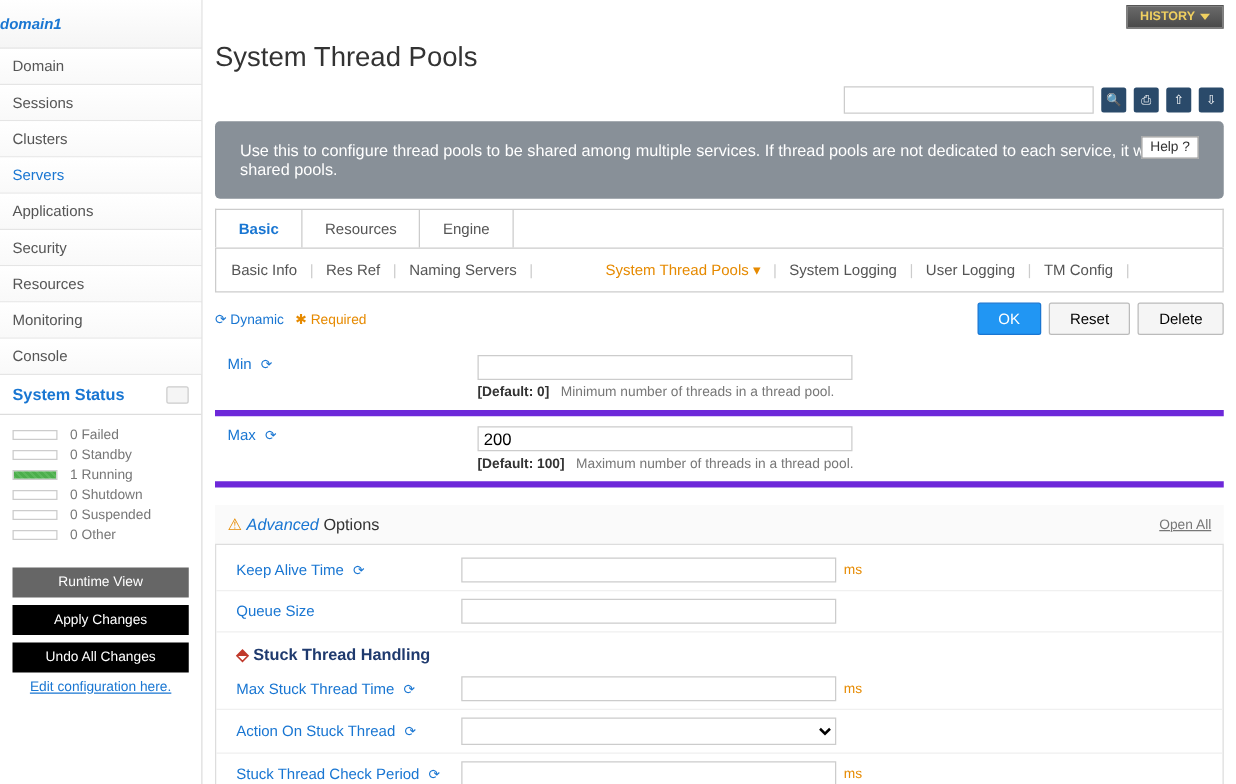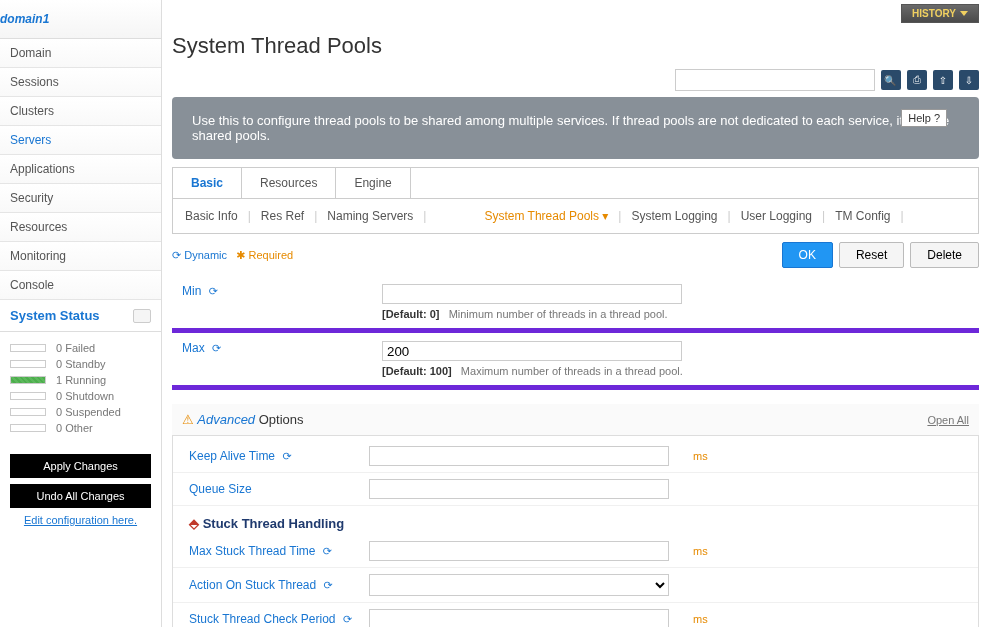--- a/index.html
+++ b/index.html
@@ -27,21 +27,21 @@
 .main { flex: 1; padding: 0 10px 10px 10px; }
 .topbar { display: flex; justify-content: flex-end; padding: 4px 0; }
 .history-btn { background: linear-gradient(#6a6a6a,#4a4a4a); color: #f0d060; font-size: 10px; font-weight: bold; padding: 3px 10px; border: 1px solid #555; display: flex; align-items: center; gap: 4px; cursor: pointer; margin-left: 12px; }
 .page-title { font-size: 22px; color: #333; font-weight: normal; margin: 6px 0 10px 0; }
 
 .toolbar-row { display: flex; justify-content: flex-end; align-items: center; gap: 6px; margin-bottom: 6px; }
 .search-input { width: 200px; height: 22px; border: 1px solid #ccc; padding: 0 4px; }
 .icon-btn { width: 20px; height: 20px; background: #2a4a6a; color: #fff; display: inline-flex; align-items: center; justify-content: center; font-size: 10px; cursor: pointer; border-radius: 2px; }
 
 .desc-banner { background: #889098; color: #fff; padding: 16px 20px; border-radius: 4px; position: relative; font-size: 13px; }
-.help-btn { position: absolute; right: 32px; top: 12px; background: #fff; color: #333; border: 1px solid #999; padding: 2px 6px; font-size: 11px; cursor: pointer; }
+.help-btn { position: absolute; right: 20px; top: 12px; background: #fff; color: #333; border: 1px solid #999; padding: 2px 6px; font-size: 11px; cursor: pointer; }
 
 .tabs { display: flex; border: 1px solid #ccc; border-bottom: none; margin-top: 8px; background: #fff; }
 .tab { padding: 8px 18px; border-right: 1px solid #ccc; cursor: pointer; color: #555; font-size: 12px; }
 .tab.active { color: #1976d2; font-weight: bold; }
 
 .subtabs { border: 1px solid #ccc; padding: 10px 12px; background: #fff; display: flex; flex-wrap: wrap; gap: 4px; align-items: center; font-size: 12px; }
 .subtab { color: #555; cursor: pointer; white-space: nowrap; }
 .subtab.active { color: #e68a00; margin-left: 48px; }
 .divider { color: #ccc; margin: 0 6px; }
 
@@ -64,21 +64,21 @@
 .adv-header { display: flex; justify-content: space-between; align-items: center; padding: 8px 10px; background: #fafafa; border-bottom: 1px solid #ddd; margin-top: 14px; }
 .adv-title { font-size: 13px; }
 .adv-title em { color: #1976d2; font-style: italic; }
 .open-all { color: #777; text-decoration: underline; font-size: 11px; cursor: pointer; }
 
 .adv-body { border: 1px solid #ddd; border-top: none; background: #fff; padding: 4px 0; }
 .adv-row { display: flex; align-items: center; padding: 6px 16px; border-bottom: 1px solid #f0f0f0; }
 .adv-row:last-child { border-bottom: none; }
 .adv-label { width: 180px; color: #1976d2; font-size: 12px; }
 .adv-input { width: 300px; height: 20px; border: 1px solid #ccc; }
-.unit { color: #e68a00; font-size: 11px; margin-left: 24px; }
+.unit { color: #e68a00; font-size: 11px; margin-left: 6px; }
 .section-sub { color: #1f3a6e; font-weight: bold; font-size: 13px; padding: 10px 16px 4px 16px; }
 .select { width: 300px; height: 22px; border: 1px solid #ccc; background: #fff; }
 
 .status-icon { width: 18px; height: 14px; border: 1px solid #ccc; background: #f5f5f5; border-radius: 2px; }
 .chev { display:inline-block; border-left:4px solid transparent; border-right:4px solid transparent; border-top:5px solid #f0d060; }
 </style>
 </head>
 <body>
 
 <div class="container">
@@ -122,20 +122,21 @@
           <div class="status-bar"></div>
           <span>0  Suspended</span>
         </div>
         <div class="status-row">
           <div class="status-bar"></div>
           <span>0  Other</span>
         </div>
       </div>
 
     <div class="sidebar-buttons">
+      <button class="sb-btn runtime">Runtime View</button>
       <button class="sb-btn dark">Apply Changes</button>
       <button class="sb-btn dark">Undo All Changes</button>
       <a href="#" class="edit-link">Edit configuration here.</a>
     </div>
   </div>
 
   <div class="main">
     <div class="topbar">
       <div class="history-btn">
         <span>HISTORY</span>

